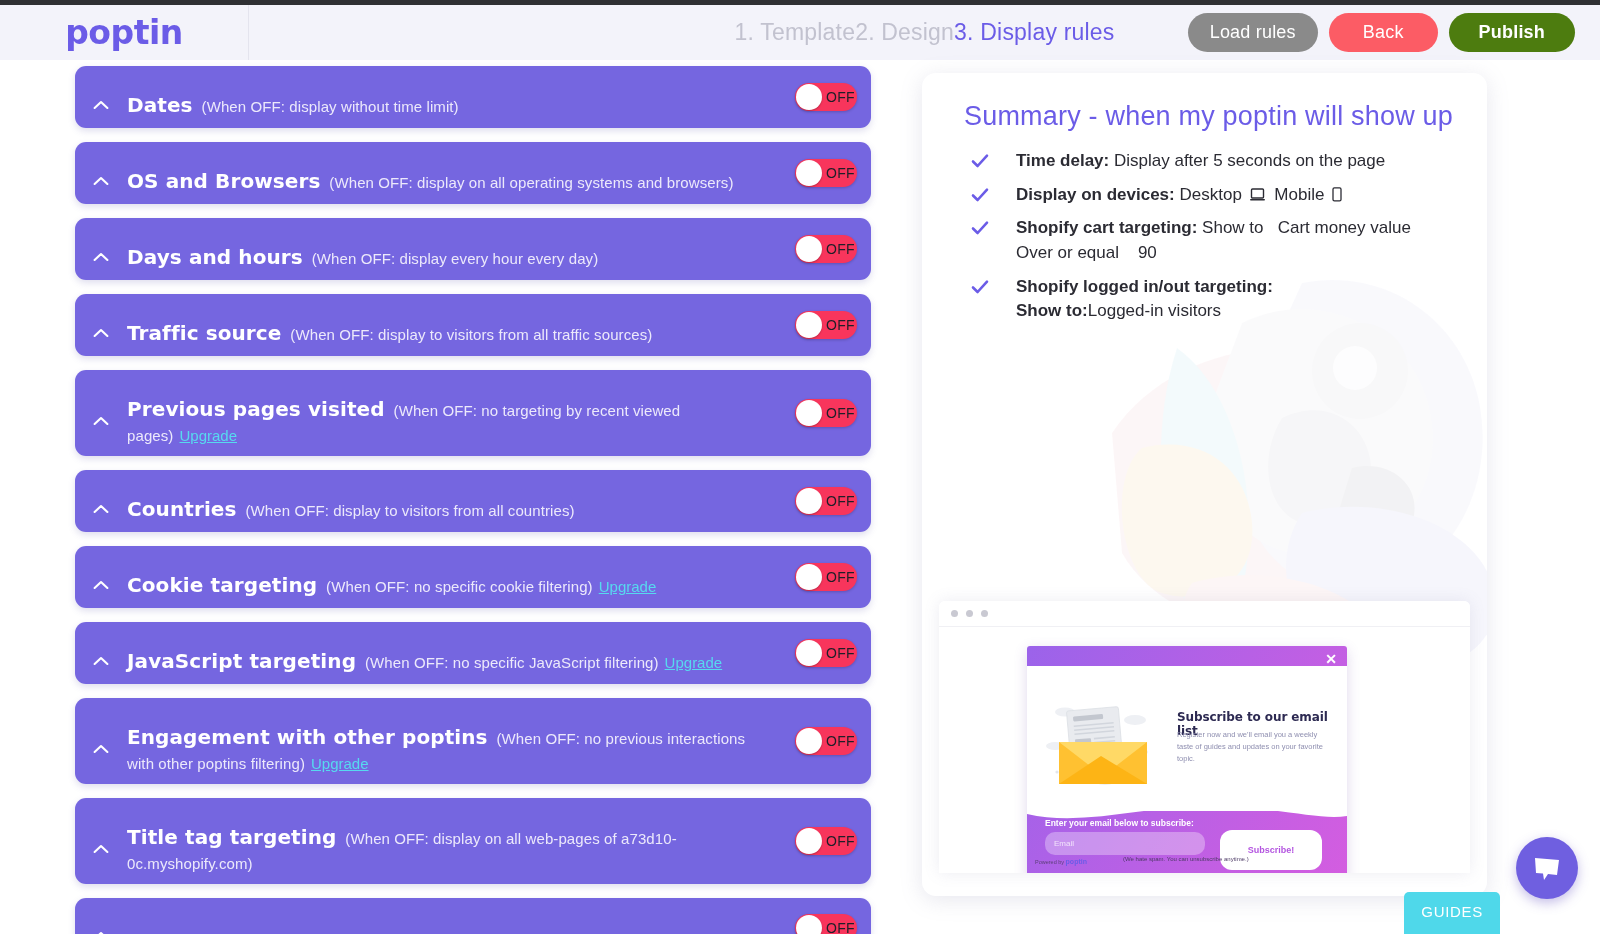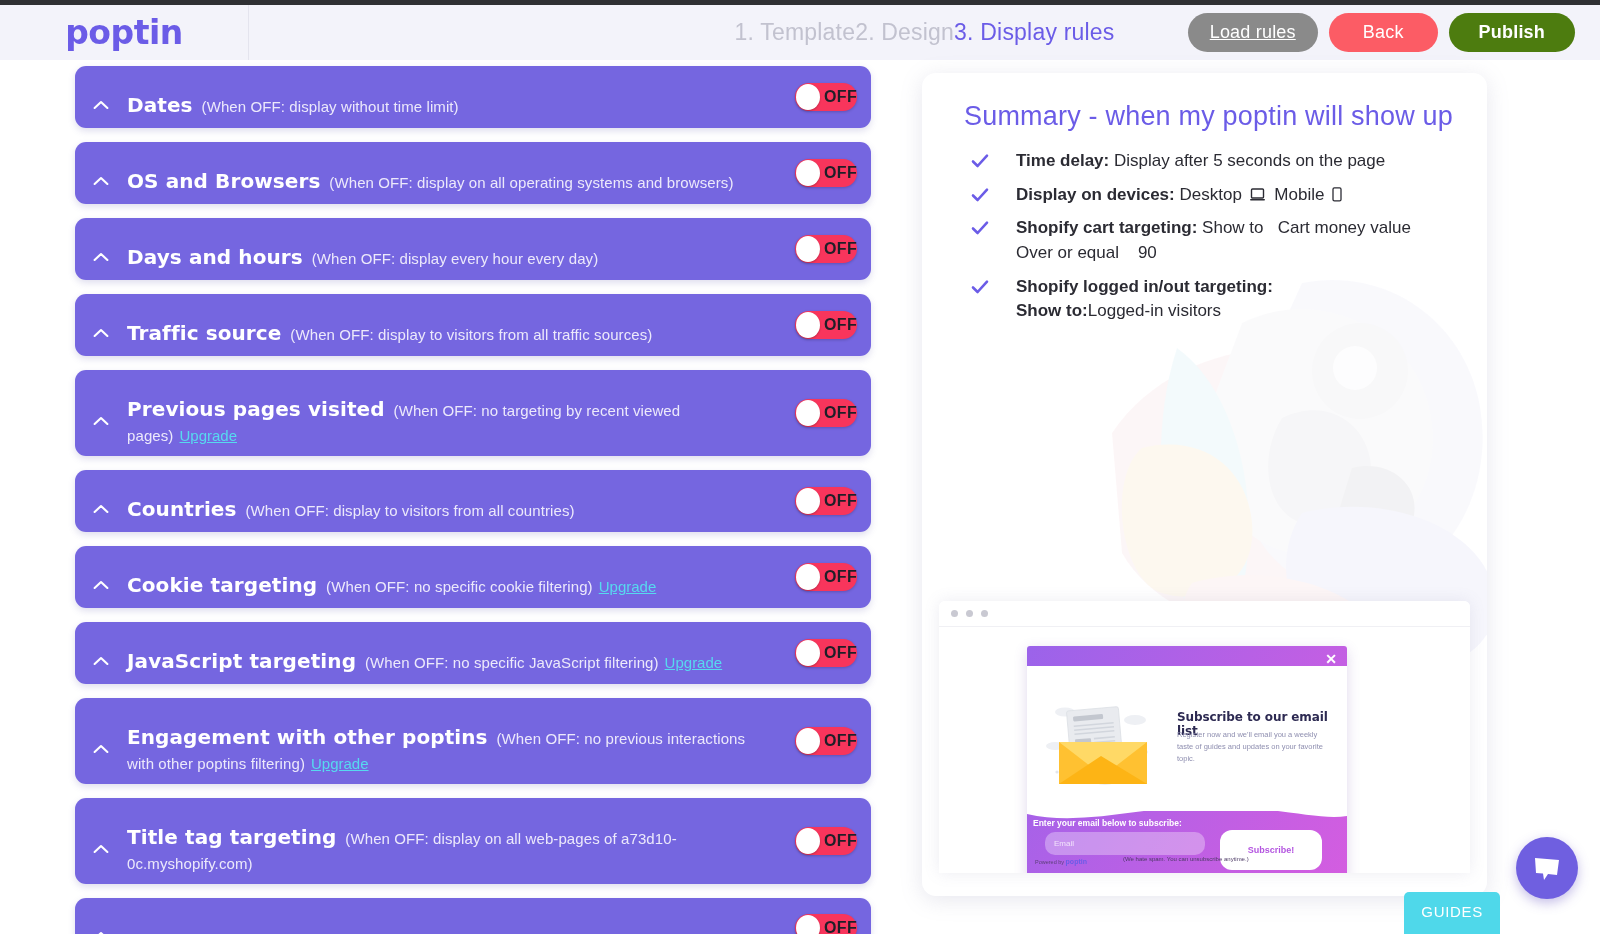--- a/index.html
+++ b/index.html
@@ -44,21 +44,21 @@
     position: absolute; right: 25px; top: 5px; height: 55px;
     display: flex; align-items: center; gap: 11px;
   }
   .btn {
     border: none; border-radius: 22px; color: #fff;
     font-size: 18px; font-family: "Liberation Sans", sans-serif;
     cursor: pointer; height: 39px; padding: 0 22px;
     display: flex; align-items: center; justify-content: center;
     letter-spacing: 0.2px;
   }
-  .btn-load  { background: #8a8a8a; text-decoration: underline; }
+  .btn-load  { background: #8a8a8a; }
   .btn-back  { background: #fc5c65; padding: 0 34px; }
   .btn-pub   { background: #4d7c0f; padding: 0 30px; font-weight: 600; }
 
   
   .rules-col {
     position: absolute; left: 0; top: 60px;
     width: 905px; height: 874px;
     padding: 6px 0 0 0;
     overflow: hidden;
   }
@@ -102,21 +102,21 @@
     display: flex; align-items: center;
     box-shadow: 0 1px 3px rgba(0,0,0,0.2);
     cursor: pointer;
   }
   .toggle-knob {
     width: 26px; height: 26px; border-radius: 50%;
     background: #ffffff; margin-left: 1px;
     box-shadow: 0 1px 2px rgba(0,0,0,0.25);
   }
   .toggle-label {
-    font-size: 16px; font-weight: 700; color: #1f1f28;
+    font-size: 14px; font-weight: 400; color: #1f1f28;
     margin-left: 4px; letter-spacing: 0.3px;
   }
 
   
   .summary-card {
     position: absolute; left: 922px; top: 73px;
     width: 565px; height: 823px;
     background: #ffffff;
     border-radius: 14px;
     box-shadow: 0 4px 22px rgba(120,120,160,0.18);
@@ -188,21 +188,21 @@
     position: absolute; left: 150px; top: 64px; width: 160px;
     color: #2d2a52; font-size: 12px; font-weight: 700;
     font-family: "DejaVu Sans", sans-serif; letter-spacing: -0.1px;
   }
   .popup-sub {
     position: absolute; left: 150px; top: 83px; width: 158px;
     color: #8f8fb0; font-size: 7.5px; line-height: 1.6;
   }
   .popup-env { position: absolute; left: 16px; top: 48px; width: 120px; height: 100px; }
   .popup-form-label {
-    position: absolute; left: 6px; top: 172px;
+    position: absolute; left: 18px; top: 172px;
     color: #ffffff; font-size: 8.5px; font-weight: 700;
   }
   .popup-input {
     position: absolute; left: 18px; top: 186px;
     width: 160px; height: 23px; border-radius: 10px;
     background: rgba(255,255,255,0.32);
     display: flex; align-items: center; padding-left: 9px;
     color: #f2e3fb; font-size: 8px;
   }
   .popup-btn {

